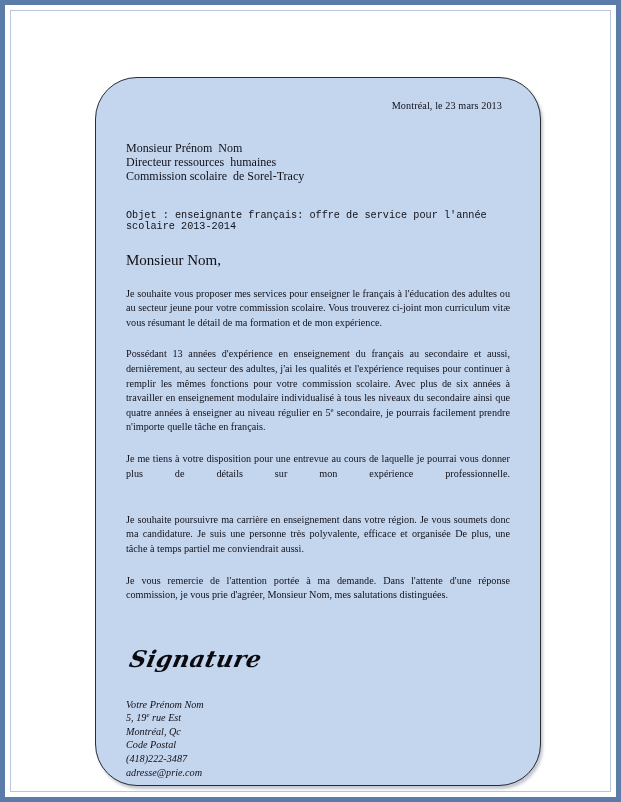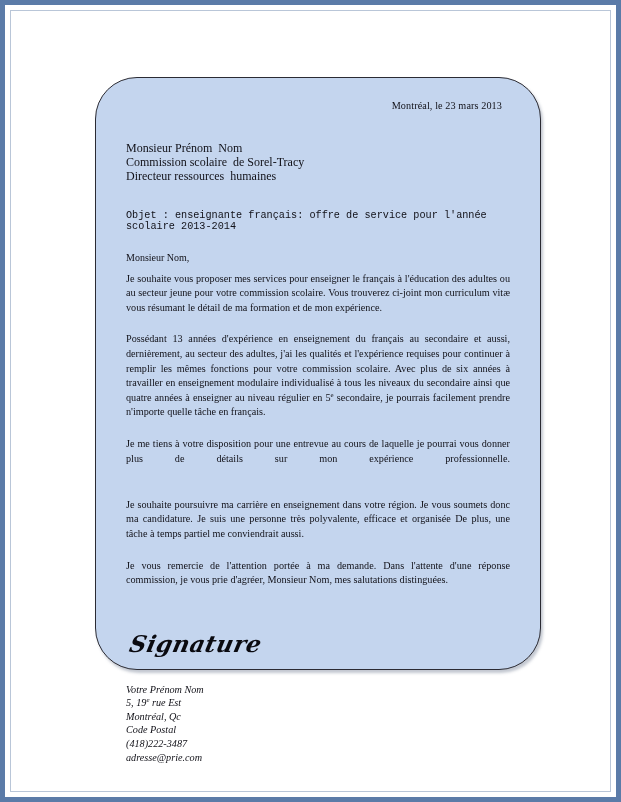--- a/index.html
+++ b/index.html
@@ -33,21 +33,21 @@
     border: 1px solid #b9c6d8;
     box-sizing: border-box;
   }
 
   
   .letter-panel {
     position: absolute;
     left: 84px;
     top: 66px;
     width: 446px;
-    height: 593px;
+    height: 709px;
     background: #c4d5ee;
     border: 1px solid #2b2b33;
     border-radius: 42px;
     box-sizing: border-box;
     box-shadow: 2px 3px 3px rgba(80, 95, 120, 0.35);
     padding: 22px 30px 18px 30px;
     color: #111118;
   }
 
   .letter-body {
@@ -74,22 +74,22 @@
   .recipient div { white-space: pre; }
 
   .subject-line {
     margin: 0 0 20px 0;
     font-size: 10.2px;
     text-align: left;
     font-family: Liberation Mono, monospace;
   }
 
   .salutation {
-    margin: 0 0 9px 0;
-    font-size: 10px;
+    margin: 0 0 18px 0;
+    font-size: 15px;
     text-align: left;
   }
 
   p.para {
     margin: 0 0 17px 0;
     text-align: justify;
     text-justify: inter-word;
   }
 
   p.para.spread {
@@ -137,22 +137,22 @@
 
 <div class="page">
   <div class="page-inner">
 
     <div class="letter-panel">
 
       <div class="date-line">Montréal, le 23 mars 2013</div>
 
       <div class="recipient">
         <div>Monsieur Prénom  Nom</div>
+        <div>Directeur ressources  humaines</div>
         <div>Commission scolaire  de Sorel-Tracy</div>
-        <div>Directeur ressources  humaines</div>
       </div>
 
       <div class="subject-line">Objet : enseignante français:  offre de service pour l'année  scolaire 2013-2014</div>
 
       <div class="salutation">Monsieur Nom,</div>
 
       <div class="letter-body">
 
         <p class="para">Je souhaite vous proposer mes services pour enseigner le français à l'éducation des adultes ou au secteur jeune pour votre commission scolaire.  Vous trouverez ci-joint mon curriculum vitæ vous résumant le détail de ma formation et de mon expérience.</p>
 

